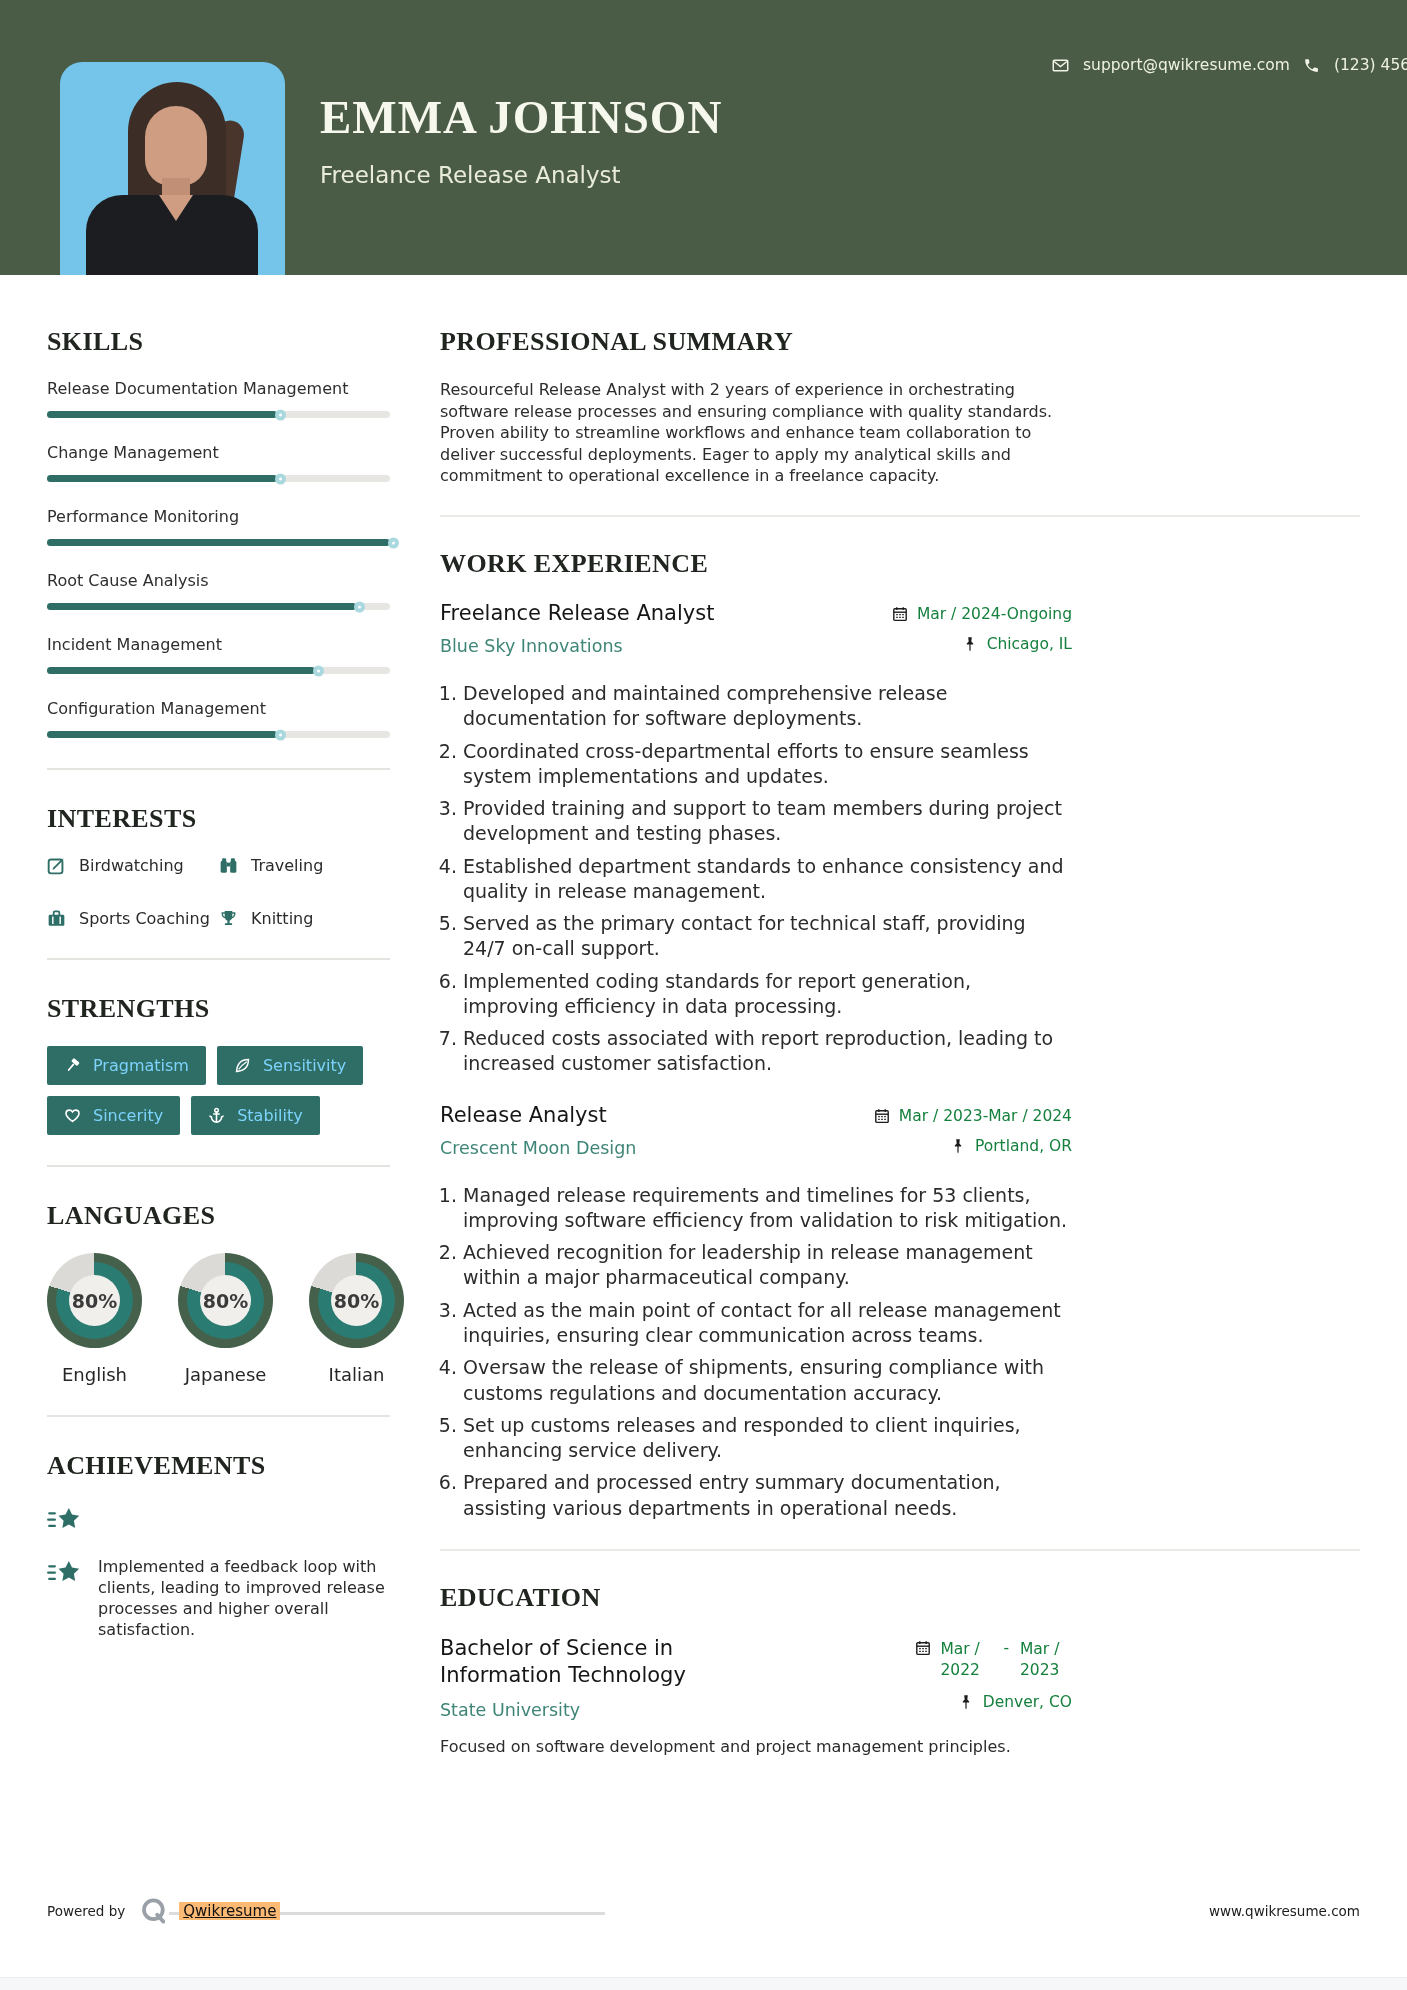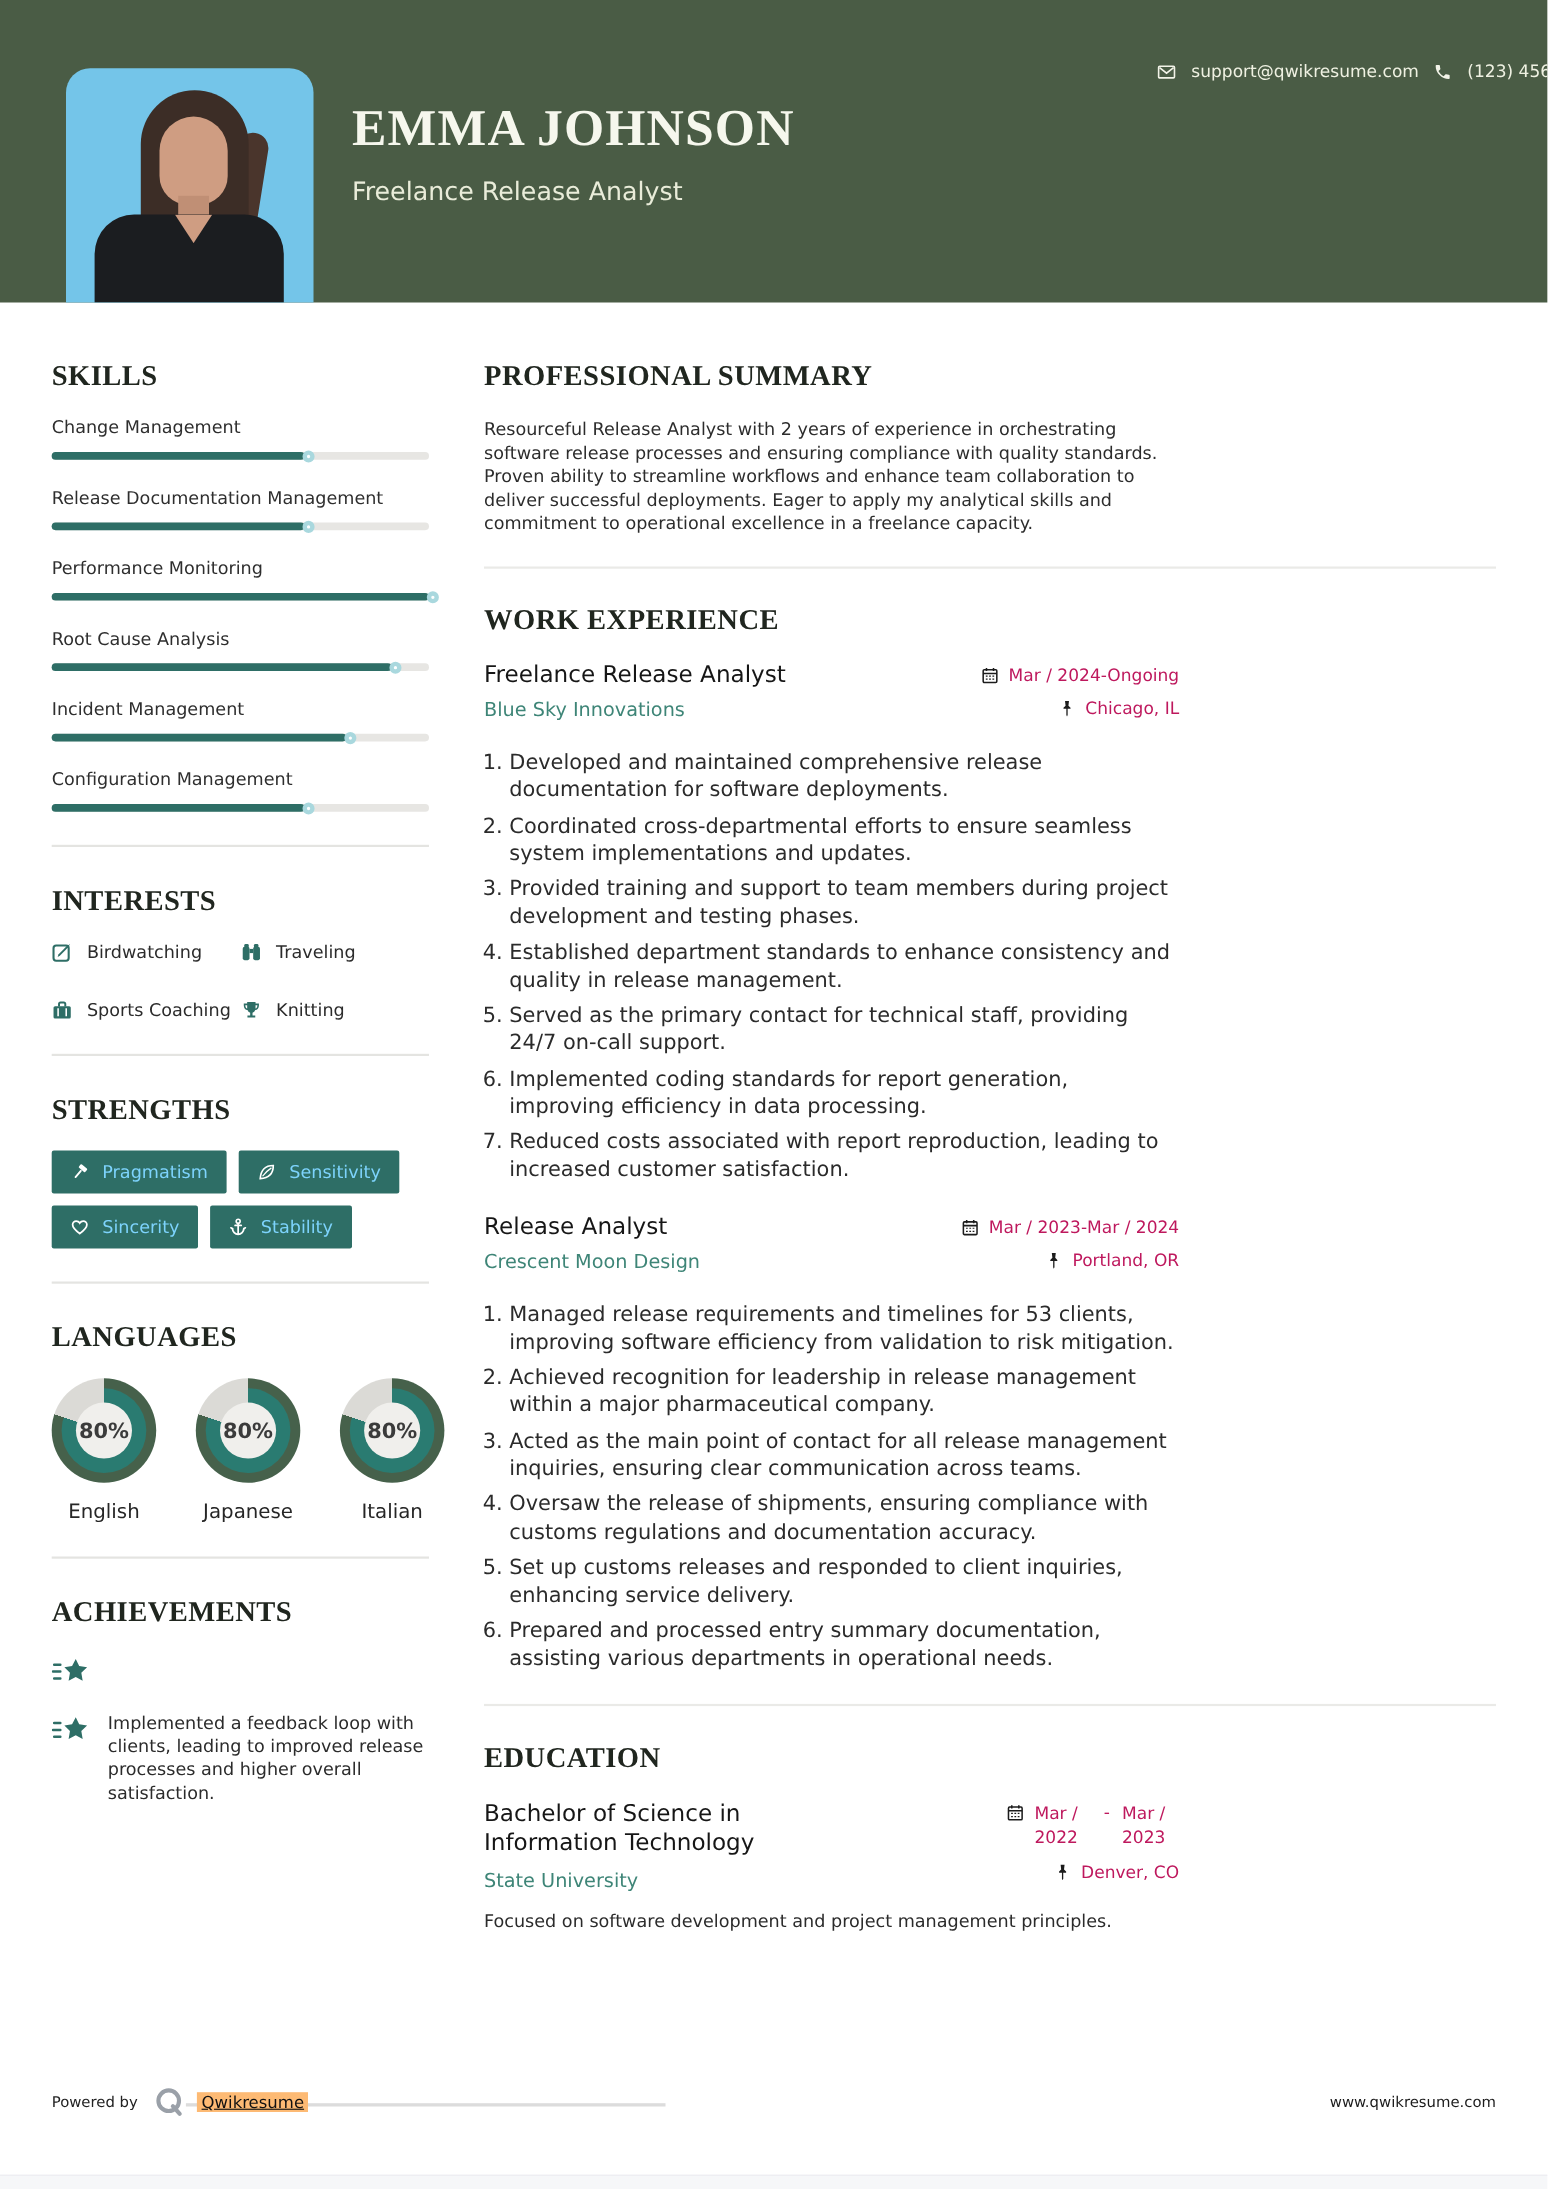--- a/index.html
+++ b/index.html
@@ -73,21 +73,21 @@
   .ach { display:flex; gap:15px; margin-bottom:22px; font-size:16px; line-height:1.32; color:#2b2b2b; }
   .ach .ic { width:36px; height:28px; color:#2e6e66; flex:none; margin-top:3px; }
 
   
   .summary-text { max-width:632px; font-size:16px; line-height:1.35; color:#2c2c2c; }
   .entry { max-width:632px; }
   .entry-head { display:flex; justify-content:space-between; }
   .job-title { font-size:21px; color:#161616; }
   .degree { font-size:21px; color:#161616; max-width:360px; line-height:1.3; }
   .company { font-size:17.5px; color:#3e8577; margin-top:11px; }
-  .meta { flex:none; text-align:right; font-size:15.5px; color:#be185d; padding-top:4px; }
+  .meta { flex:none; text-align:right; font-size:15.5px; color:#15803d; padding-top:4px; }
   .meta-row { display:flex; justify-content:flex-end; align-items:flex-start; gap:9px; margin-bottom:12px; }
   .meta-row .ic { width:16px; height:16px; color:#1c1c1c; flex:none; margin-top:1px; }
   .date-nar { display:inline-block; width:52px; text-align:left; line-height:1.35; }
   .date-dash { padding:0 2px; }
   ol.bullets { margin:16px 0 26px 0; padding-left:23px; font-size:19px; line-height:1.33; color:#2b2b2b; }
   ol.bullets li { margin-bottom:7px; }
   .edu-note { font-size:16px; margin-top:14px; color:#2b2b2b; }
 
   
   .footerbar { position:absolute; left:47px; right:47px; bottom:58px; height:36px; }
@@ -156,29 +156,29 @@
   </header>
 
   <main class="main">
 
     <div class="col-left">
 
       <section>
         <h2 class="sec">SKILLS</h2>
 
         <div class="skill">
-          <div class="skill-label">Change Management</div>
+          <div class="skill-label">Release Documentation Management</div>
           <div class="track">
             <div class="fill" style="width: 67%;">
                 <span class="handle"></span>
               </div>
           </div>
         </div>
         <div class="skill">
-          <div class="skill-label">Release Documentation Management</div>
+          <div class="skill-label">Change Management</div>
           <div class="track">
             <div class="fill" style="width: 67%;">
                 <span class="handle"></span>
               </div>
           </div>
         </div>
         <div class="skill">
           <div class="skill-label">Performance Monitoring</div>
           <div class="track">
             <div class="fill" style="width: 100%;">

